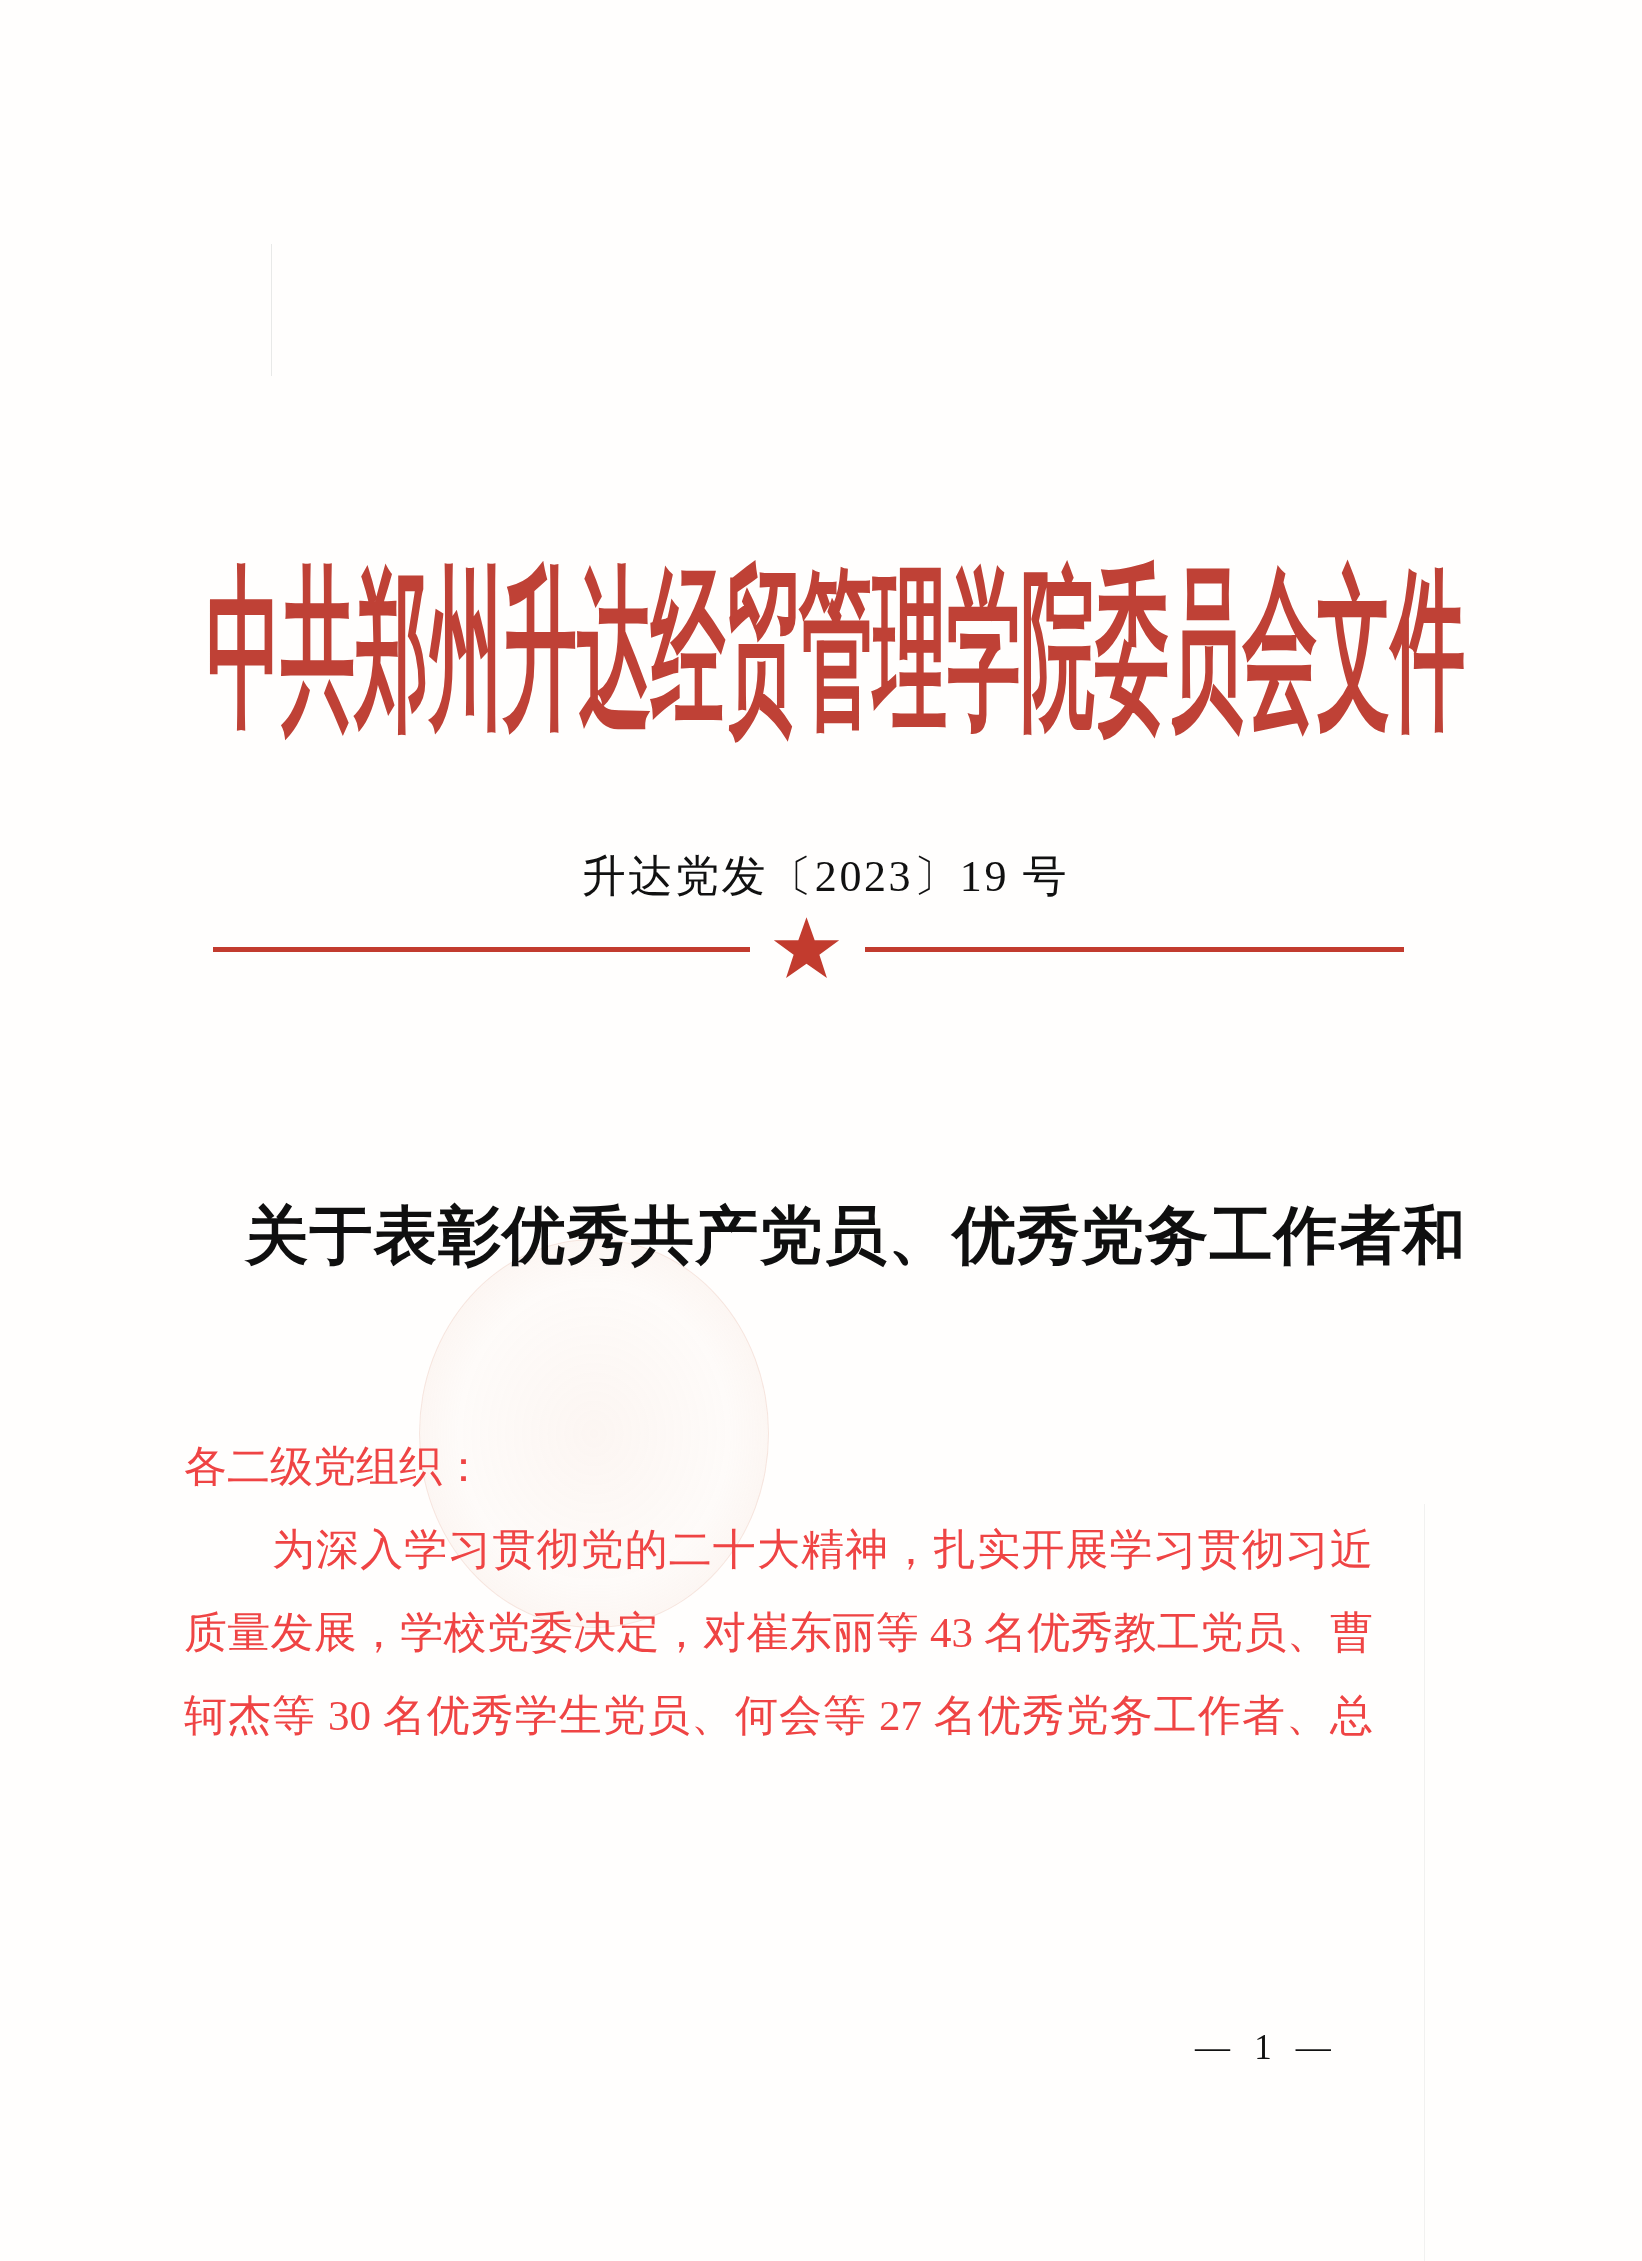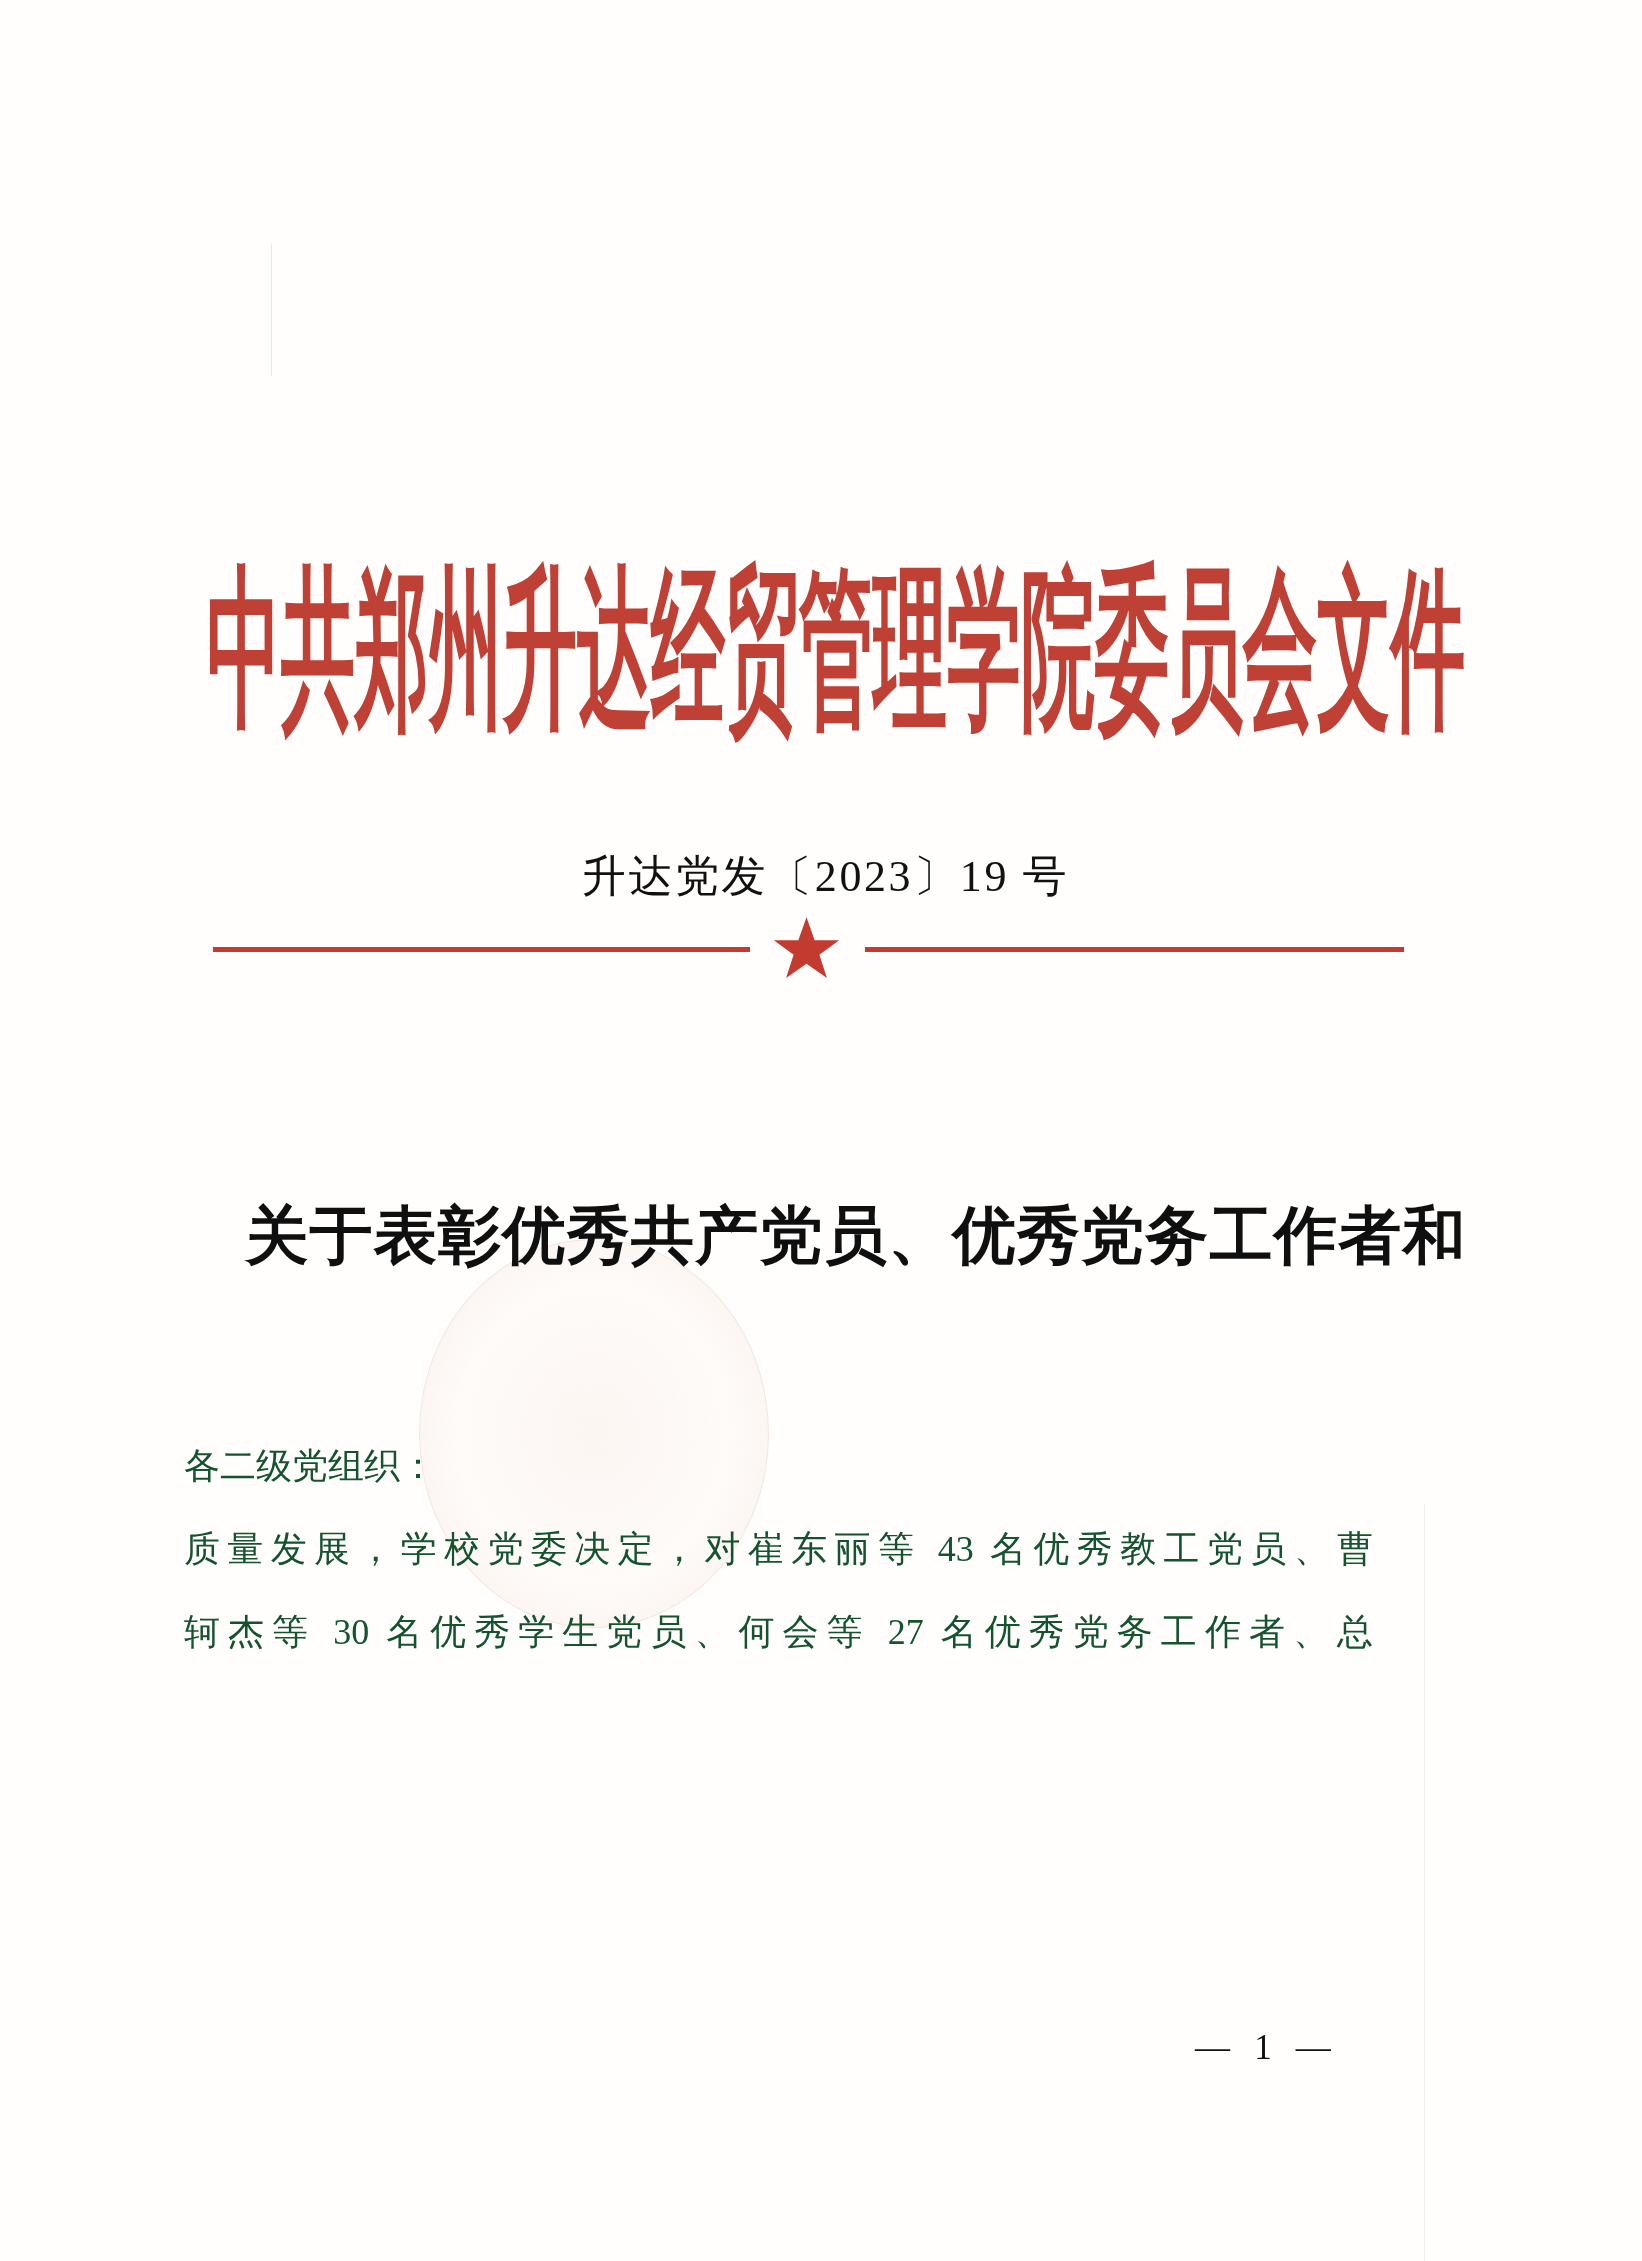--- a/index.html
+++ b/index.html
@@ -87,23 +87,23 @@
       rgba(228,175,150,0.04) 55%,
       rgba(228,175,150,0.12) 78%,
       rgba(228,175,150,0.02) 85%);
     pointer-events:none;
   }
   
   .body-block{
     position:absolute;
     left:184px; top:1425px;
     width:1189px;
-    font-size:36px;
+    font-size:43px;
     line-height:83px;
-    color:#14532d;
+    color:#ef4444;
   }
   .salutation{text-align:left;}
   .bline{
     text-align:justify;
     text-align-last:justify;
   }
   .bline.indent{padding-left:88px;}
   
   .page-number{
     position:absolute;
@@ -159,20 +159,21 @@
   <svg class="star" viewBox="0 0 100 100" xmlns="http://www.w3.org/2000/svg">
     <polygon points="50,2 62.2,36.3 98.8,36.3 69.2,57.8 80.5,92.5 50,71.3 19.5,92.5 30.8,57.8 1.2,36.3 37.8,36.3" fill="#c23b2e"></polygon>
   </svg>
 
   <div class="stamp"></div>
 
   <div class="doc-title l1">关于表彰优秀共产党员、优秀党务工作者和</div>
 
   <div class="body-block">
     <div class="salutation">各二级党组织：</div>
+    <div class="bline indent">为深入学习贯彻党的二十大精神，扎实开展学习贯彻习近</div>
     <div class="bline">质量发展，学校党委决定，对崔东丽等 43 名优秀教工党员、曹</div>
     <div class="bline">轲杰等 30 名优秀学生党员、何会等 27 名优秀党务工作者、总</div>
   </div>
 
   <div class="page-number">— 1 —</div>
 
 </div>
 
 
 </body></html>

